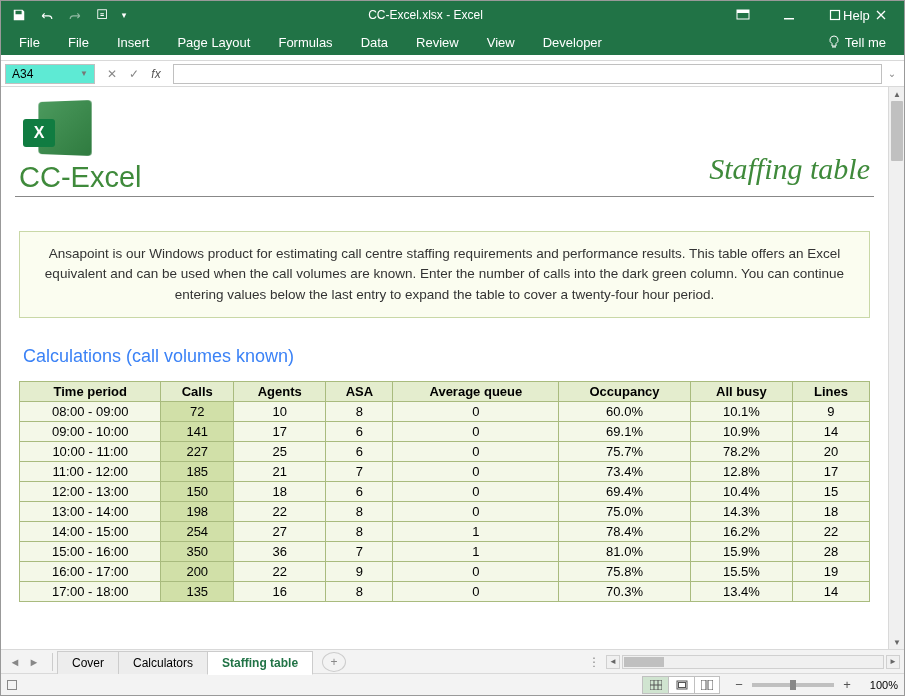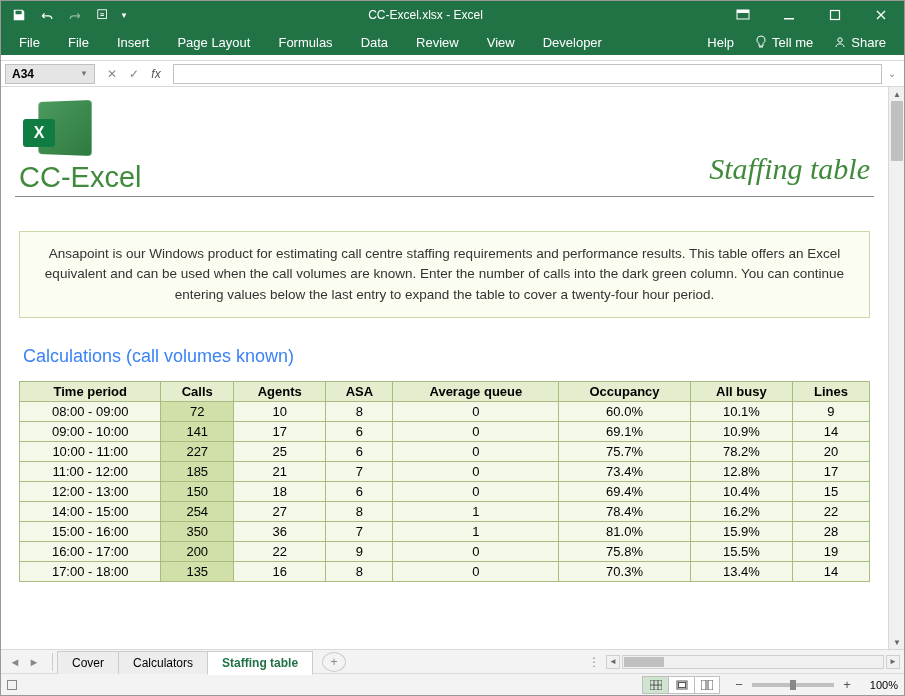--- a/index.html
+++ b/index.html
@@ -36,21 +36,21 @@
   background: #217346;
   display: flex;
   align-items: center;
   color: #fff;
   height: 26px;
   font-size: 13px;
   padding: 0 4px;
 }
 .ribbon-tab { padding: 4px 14px; cursor: pointer; }
 .ribbon-spacer { flex: 1; }
-.ribbon-right { display: flex; align-items: center; gap: 4px; padding-right: 6px; }
+.ribbon-right { display: flex; align-items: center; gap: 4px; padding-right: 6px; flex-direction: column; }
 .ribbon-right-item { display: flex; align-items: center; gap: 4px; padding: 4px 8px; cursor: pointer; }
 .ribbon-icon-sm { width: 14px; height: 14px; display: inline-flex; align-items: center; justify-content: center; }
 
 .ribbon-collapse-bar {
   background: #fff;
   height: 6px;
   border-bottom: 1px solid #d9d9d9;
 }
 
 
@@ -65,22 +65,21 @@
 }
 .name-box {
   width: 90px;
   height: 20px;
   border: 1px solid #c0c0c0;
   padding: 0 6px;
   font-size: 12px;
   display: flex;
   align-items: center;
   justify-content: space-between;
-  background: #e5e5e5;
-  font-weight: bold;
+  background: #5eead4;
 }
 .name-box-arrow { font-size: 8px; color: #777; }
 .fx-btns { display: flex; gap: 0; padding: 0 4px; }
 .fx-btn { width: 22px; height: 20px; display: inline-flex; align-items: center; justify-content: center; color: #888; cursor: pointer; font-size: 12px; }
 .fx-btn.fx { font-style: italic; color: #555; }
 .formula-input {
   flex: 1;
   height: 20px;
   border: 1px solid #c0c0c0;
   padding: 0 6px;
@@ -474,20 +473,30 @@
             <td class="period">12:00   -   13:00</td>
             <td class="calls">150</td>
             <td>18</td>
             <td>6</td>
             <td>0</td>
             <td>69.4%</td>
             <td>10.4%</td>
             <td>15</td>
           </tr>
           <tr>
+            <td class="period">13:00   -   14:00</td>
+            <td class="calls">198</td>
+            <td>22</td>
+            <td>8</td>
+            <td>0</td>
+            <td>75.0%</td>
+            <td>14.3%</td>
+            <td>18</td>
+          </tr>
+          <tr>
             <td class="period">14:00   -   15:00</td>
             <td class="calls">254</td>
             <td>27</td>
             <td>8</td>
             <td>1</td>
             <td>78.4%</td>
             <td>16.2%</td>
             <td>22</td>
           </tr>
           <tr>

